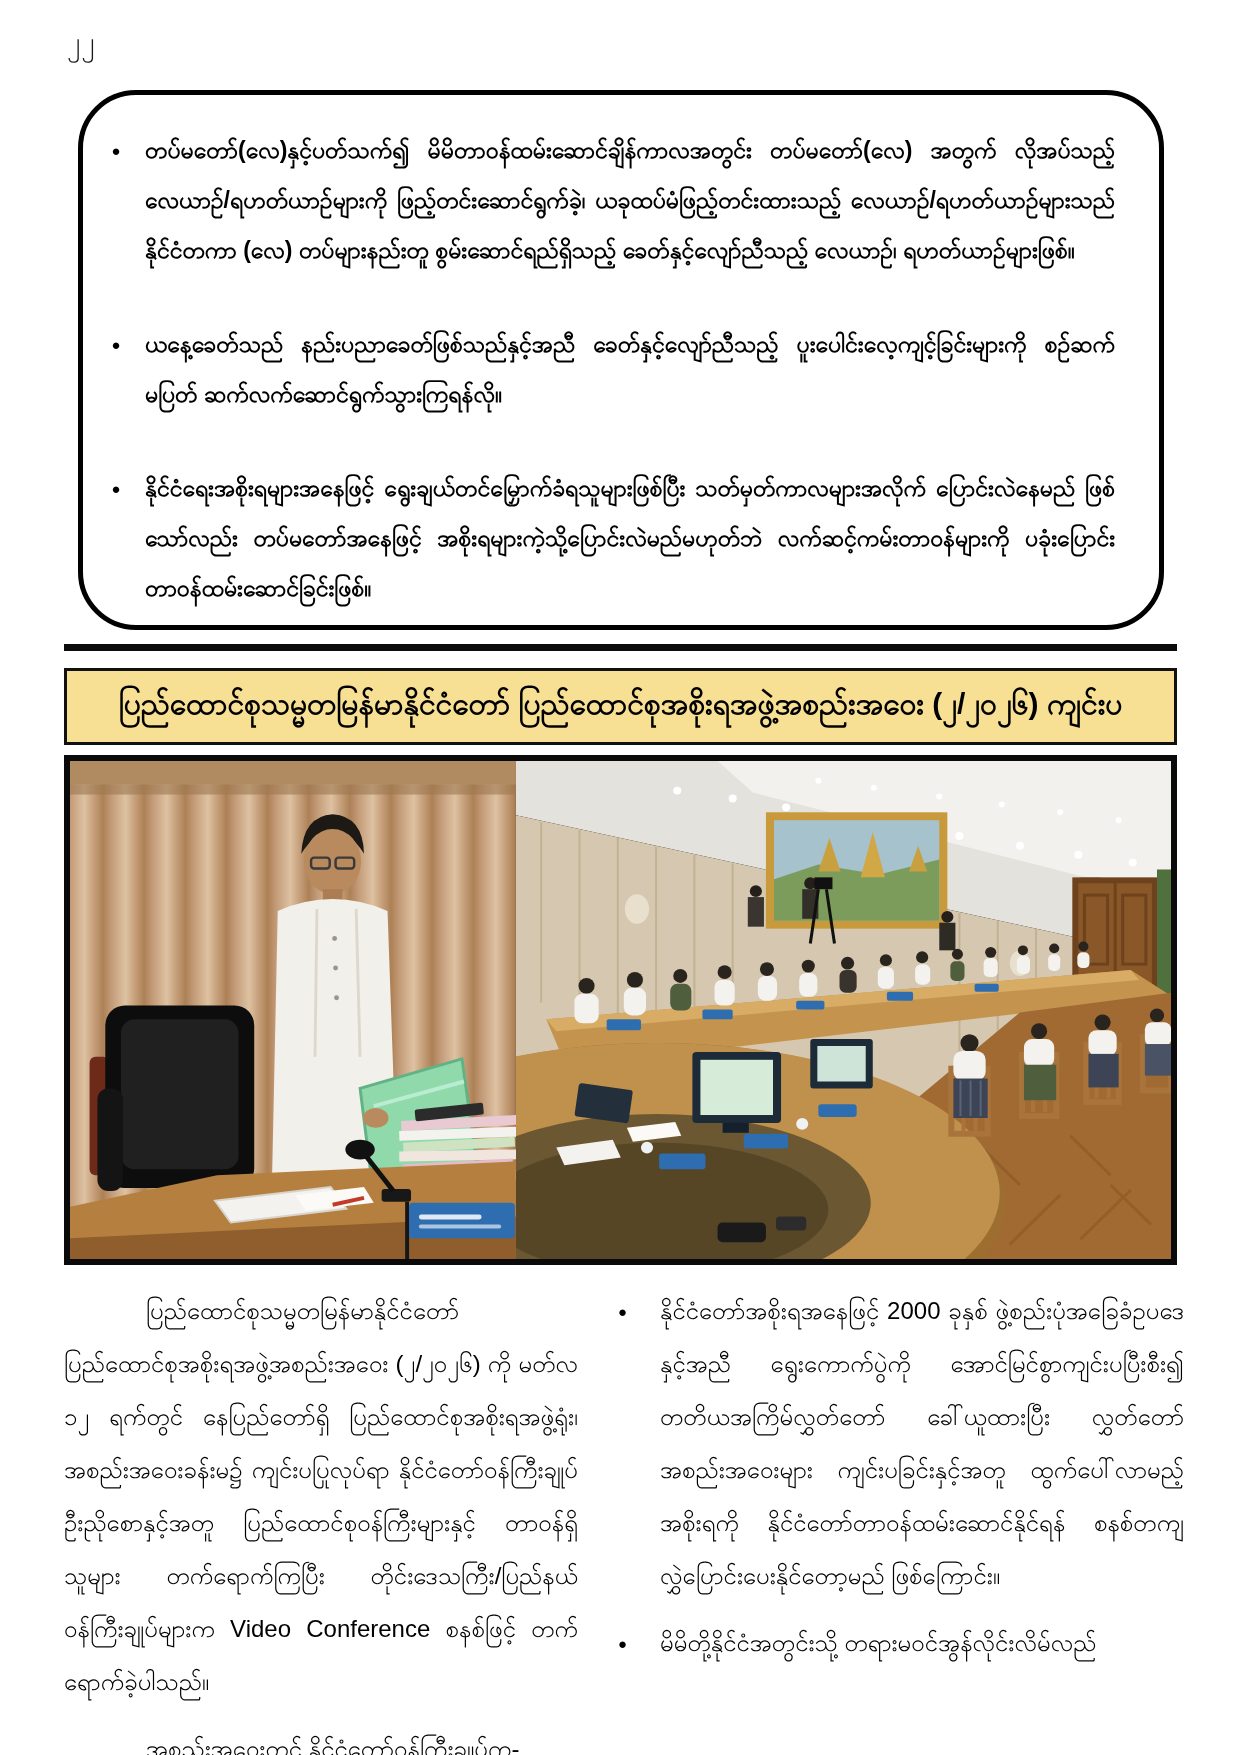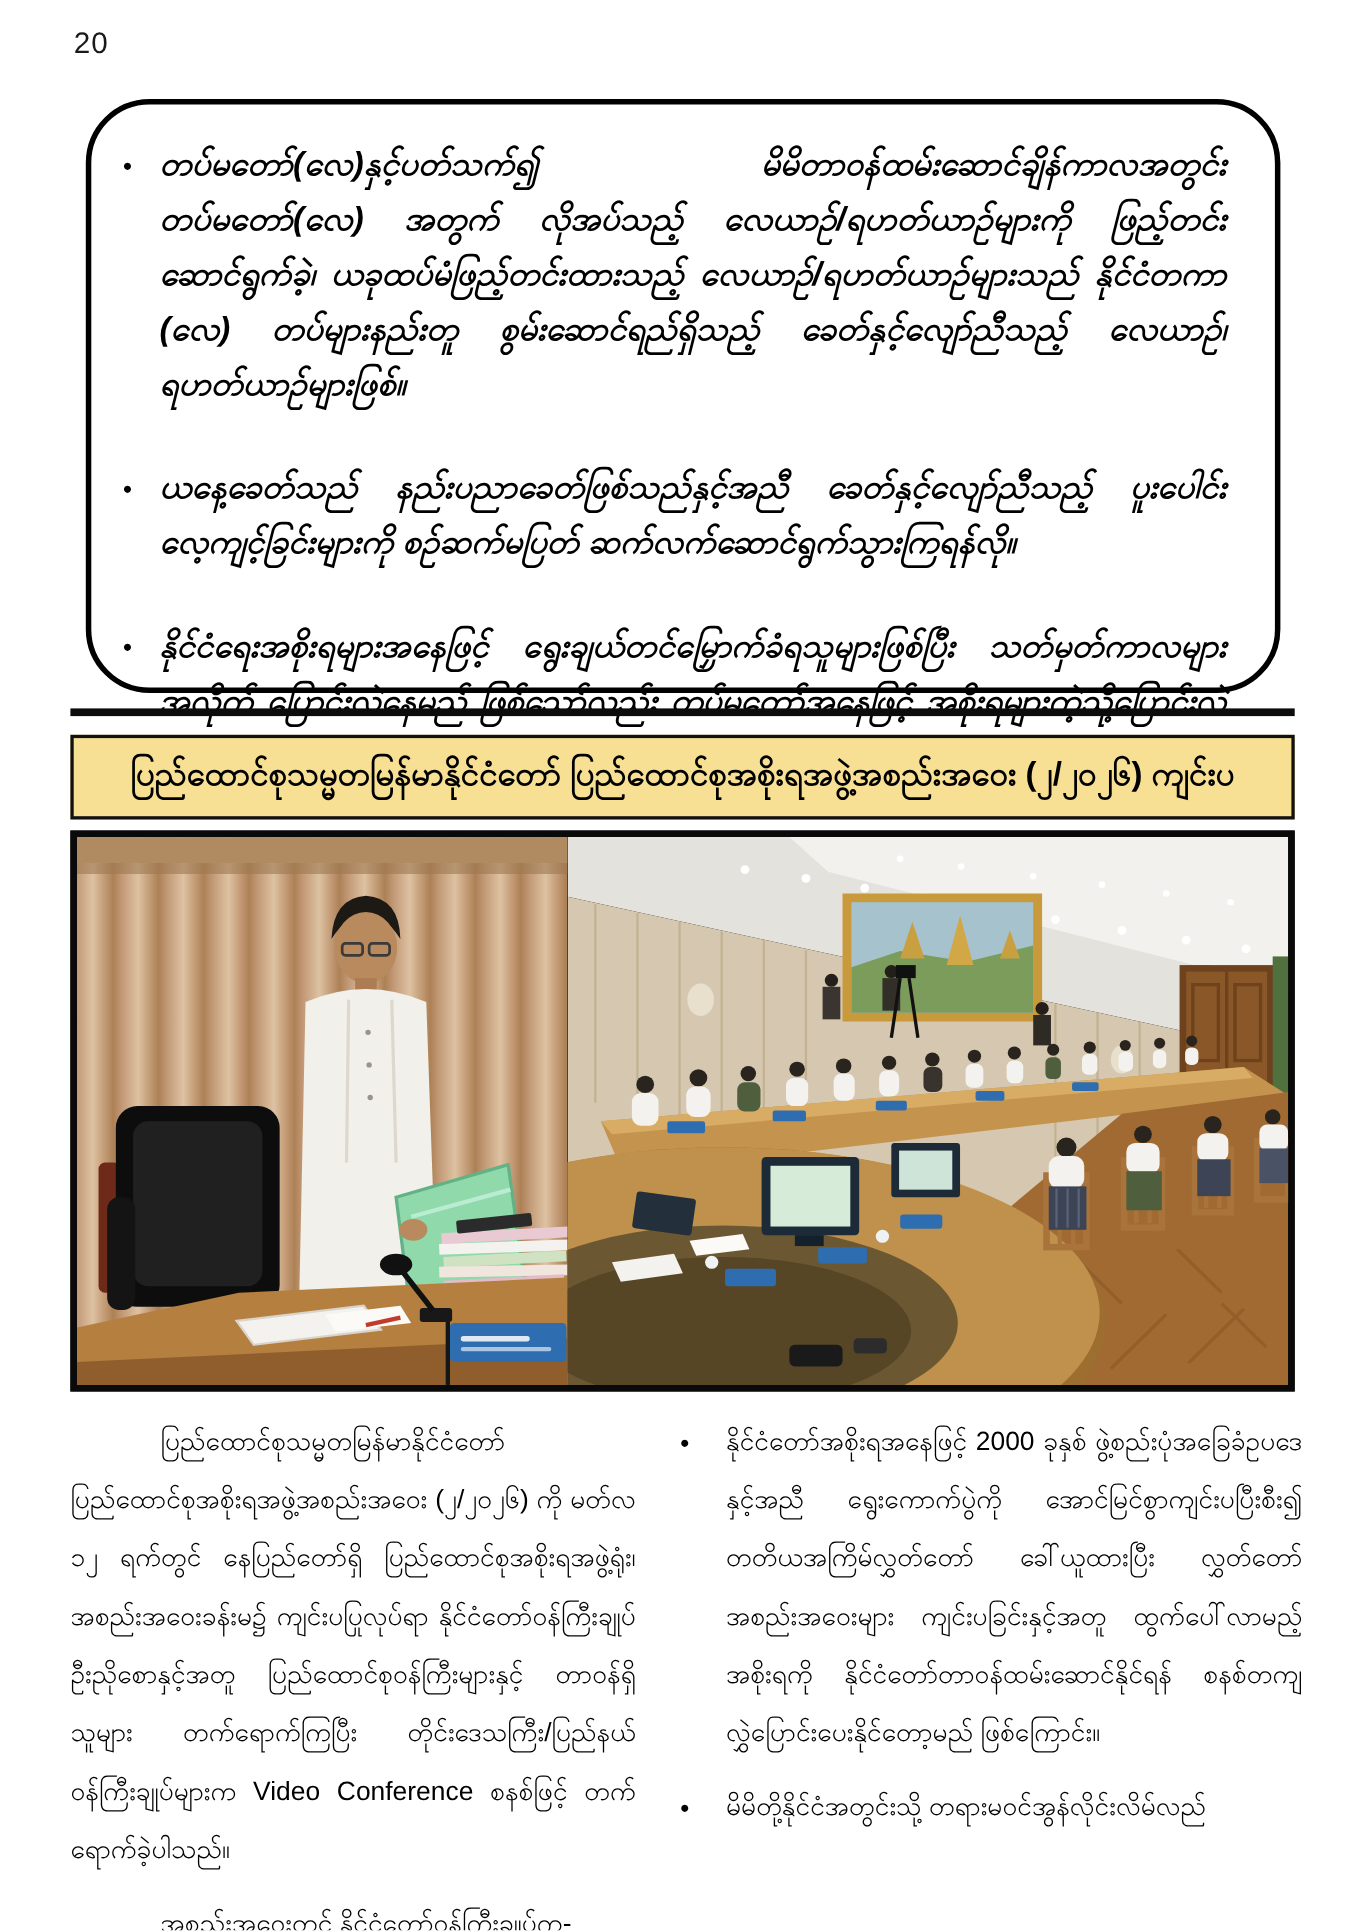--- a/index.html
+++ b/index.html
@@ -8,21 +8,21 @@
 
   .page-number{position:absolute;left:67px;top:24px;font-size:27px;color:#1a1a1a;letter-spacing:1px;}
 
   
   .summary-box{position:absolute;left:78px;top:90px;width:1086px;height:540px;
     border:5px solid #000;border-radius:58px;box-sizing:border-box;
     padding:30px 44px 0 20px;}
   .summary-list{margin:0;padding:0;list-style:none;}
   .summary-item{display:flex;gap:16px;margin-bottom:44px;}
   .summary-item .bullet-glyph{flex:0 0 26px;font-size:15px;line-height:50px;text-align:center;padding-top:1px;}
-  .summary-item .bullet-text{flex:1;font-weight:bold;font-size:30px;line-height:50px;text-align:justify;font-style:italic;}
+  .summary-item .bullet-text{flex:1;font-weight:bold;font-size:23px;line-height:50px;text-align:justify;}
 
   .rule{position:absolute;left:64px;top:644px;width:1113px;height:7px;background:#0c0c0c;}
 
   .headline-bar{position:absolute;left:64px;top:668px;width:1113px;height:77px;
     background:#F7E094;border:3px solid #111;box-sizing:border-box;
     display:flex;align-items:center;justify-content:center;}
   .headline-text{font-size:30px;font-weight:bold;color:#000;white-space:nowrap;}
 
   .photo-strip{position:absolute;left:64px;top:755px;width:1113px;height:510px;
     border:6px solid #0a0a0a;box-sizing:border-box;background:#000;display:flex;}
@@ -38,21 +38,21 @@
   .bullet-row{display:flex;}
   .bullet-row + .bullet-row{margin-top:14px;}
   .bullet-row .bullet-glyph{flex:0 0 42px;font-size:15px;line-height:53px;padding-top:1px;}
   .bullet-row .bullet-text{flex:1;text-align:justify;}
 </style>
 </head>
 <body>
 
 <div class="page">
 
-  <div class="page-number">20</div>
+  <div class="page-number">၂၂</div>
 
   <div class="summary-box">
     <ul class="summary-list">
       <li class="summary-item">
         <span class="bullet-glyph">●</span>
         <span class="bullet-text">တပ်မတော်(လေ)နှင့်ပတ်သက်၍ မိမိတာဝန်ထမ်းဆောင်ချိန်ကာလအတွင်း တပ်မတော်(လေ) အတွက် လိုအပ်သည့် လေယာဉ်/ရဟတ်ယာဉ်များကို ဖြည့်တင်းဆောင်ရွက်ခဲ့၊ ယခုထပ်မံဖြည့်တင်းထားသည့် လေယာဉ်/ရဟတ်ယာဉ်များသည် နိုင်ငံတကာ (လေ) တပ်များနည်းတူ စွမ်းဆောင်ရည်ရှိသည့် ခေတ်နှင့်လျော်ညီသည့် လေယာဉ်၊ ရဟတ်ယာဉ်များဖြစ်။</span>
       </li>
       <li class="summary-item">
         <span class="bullet-glyph">●</span>
         <span class="bullet-text">ယနေ့ခေတ်သည် နည်းပညာခေတ်ဖြစ်သည်နှင့်အညီ ခေတ်နှင့်လျော်ညီသည့် ပူးပေါင်းလေ့ကျင့်ခြင်းများကို စဉ်ဆက်မပြတ် ဆက်လက်ဆောင်ရွက်သွားကြရန်လို။</span>

